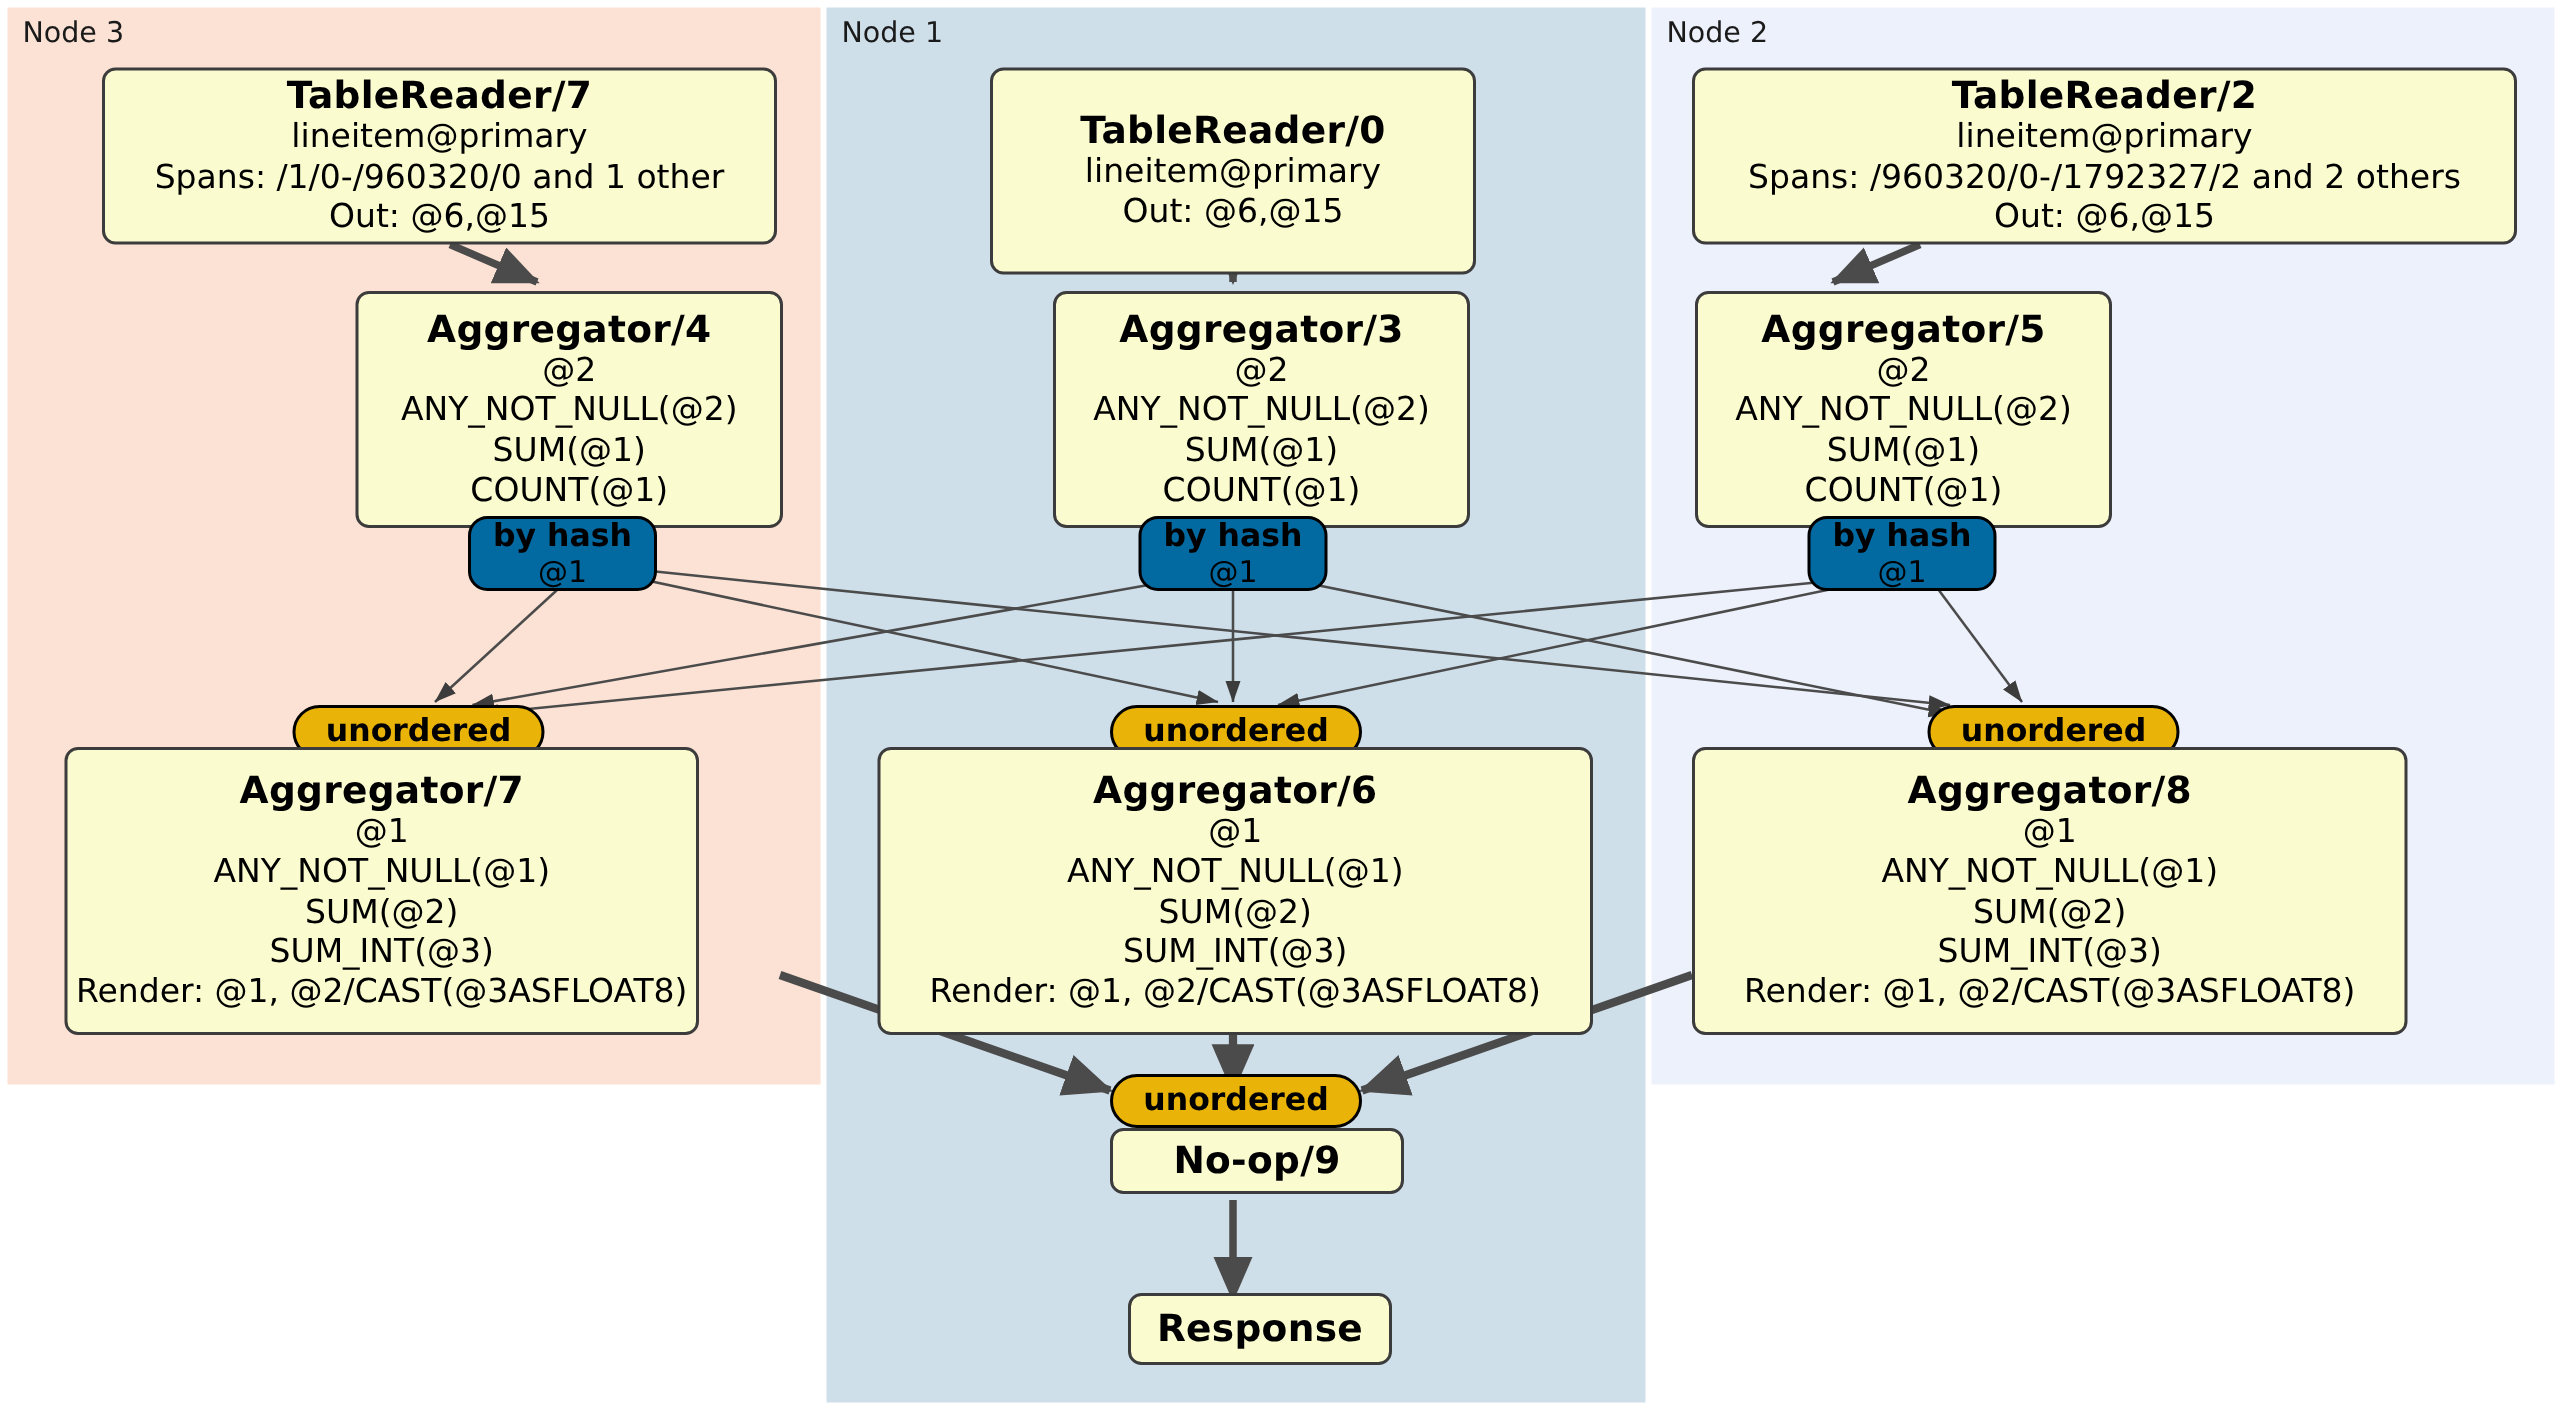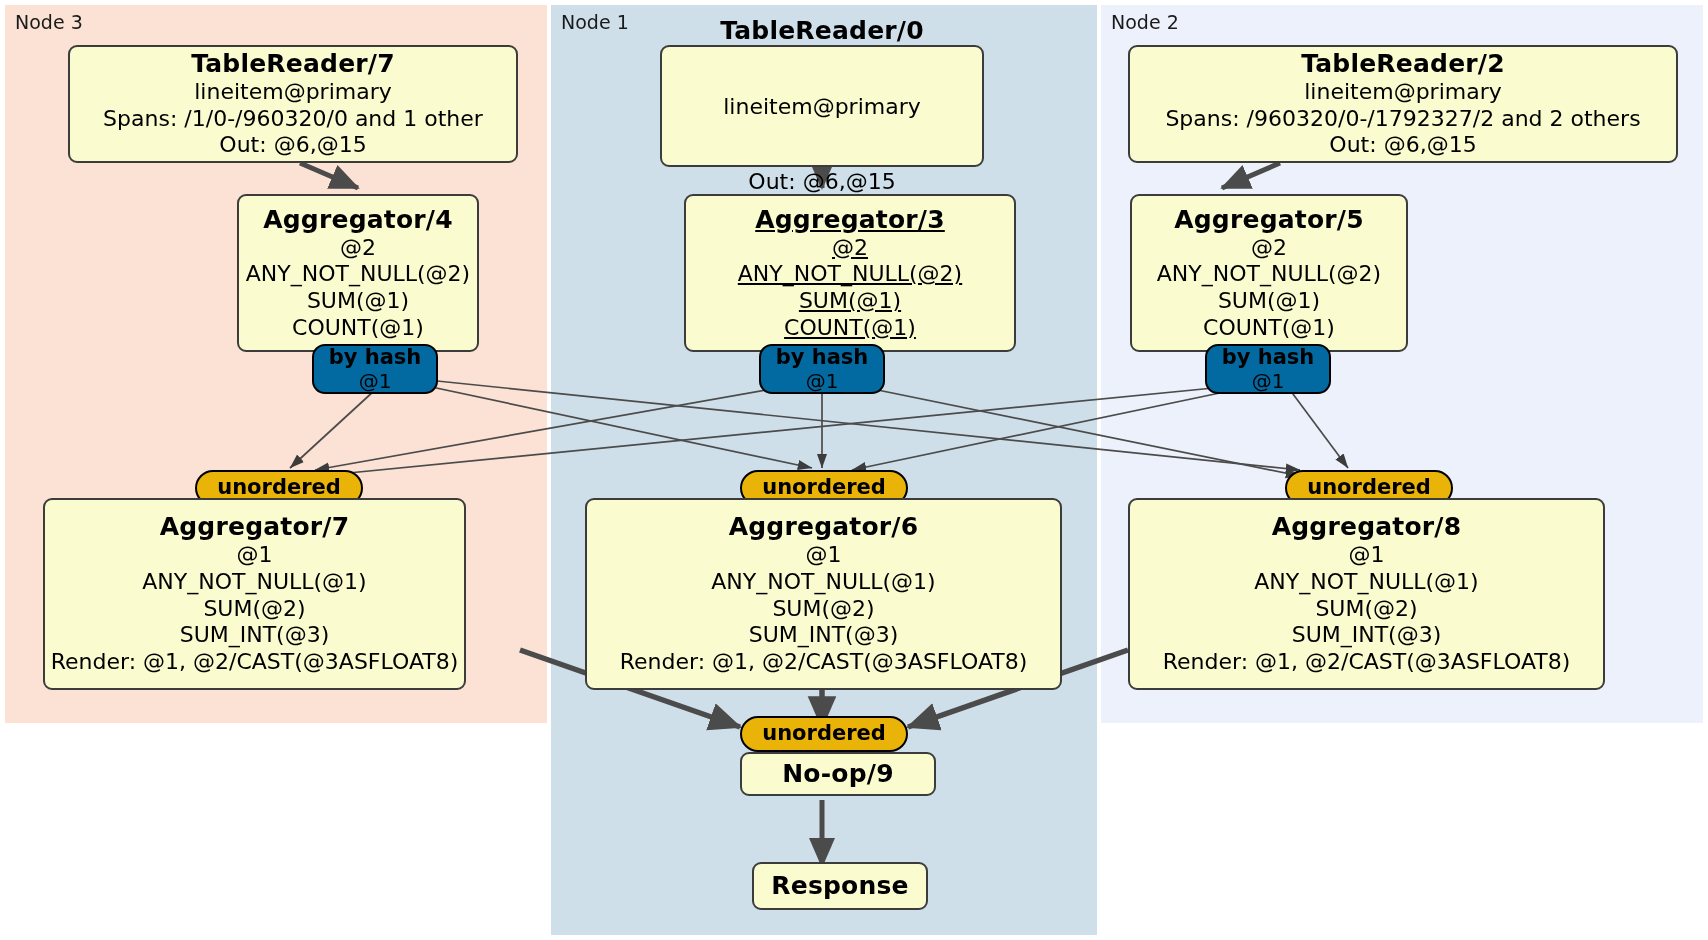--- a/index.html
+++ b/index.html
@@ -101,42 +101,42 @@
     <path d="M822,800 L822,866" stroke="#4b4b4b" stroke-width="5" fill="none" marker-end="url(#ah-big)"></path>
   </svg>
 
   <div class="proc" id="tr1" style="left:68px;top:45px;width:450px;height:118px;">
     <div class="title">TableReader/7</div>
     <div class="line">lineitem@primary</div>
     <div class="line">Spans: /1/0-/960320/0 and 1 other</div>
     <div class="line">Out: @6,@15</div>
   </div>
 
-  <div class="proc" id="tr0" style="left:660px;top:45px;width:324px;height:122px;gap:48px;">
+  <div class="proc" id="tr0" style="left:660px;top:45px;width:324px;height:138px;">
     <div class="title">TableReader/0</div>
     <div class="line">lineitem@primary</div>
     <div class="line">Out: @6,@15</div>
   </div>
 
   <div class="proc" id="tr2" style="left:1128px;top:45px;width:550px;height:118px;">
     <div class="title">TableReader/2</div>
     <div class="line">lineitem@primary</div>
     <div class="line">Spans: /960320/0-/1792327/2 and 2 others</div>
     <div class="line">Out: @6,@15</div>
   </div>
 
-  <div class="proc" id="agg4" style="left:237px;top:194px;width:242px;height:158px;">
+  <div class="proc" id="agg4" style="left:237px;top:194px;width:285px;height:158px;">
     <div class="title">Aggregator/4</div>
     <div class="line">@2</div>
     <div class="line">ANY_NOT_NULL(@2)</div>
     <div class="line">SUM(@1)</div>
     <div class="line">COUNT(@1)</div>
   </div>
 
-  <div class="proc" id="agg3" style="left:684px;top:194px;width:332px;height:158px;text-decoration:underline;">
+  <div class="proc" id="agg3" style="left:702px;top:194px;width:278px;height:158px;">
     <div class="title">Aggregator/3</div>
     <div class="line">@2</div>
     <div class="line">ANY_NOT_NULL(@2)</div>
     <div class="line">SUM(@1)</div>
     <div class="line">COUNT(@1)</div>
   </div>
 
   <div class="proc" id="agg5" style="left:1130px;top:194px;width:278px;height:158px;">
     <div class="title">Aggregator/5</div>
     <div class="line">@2</div>

